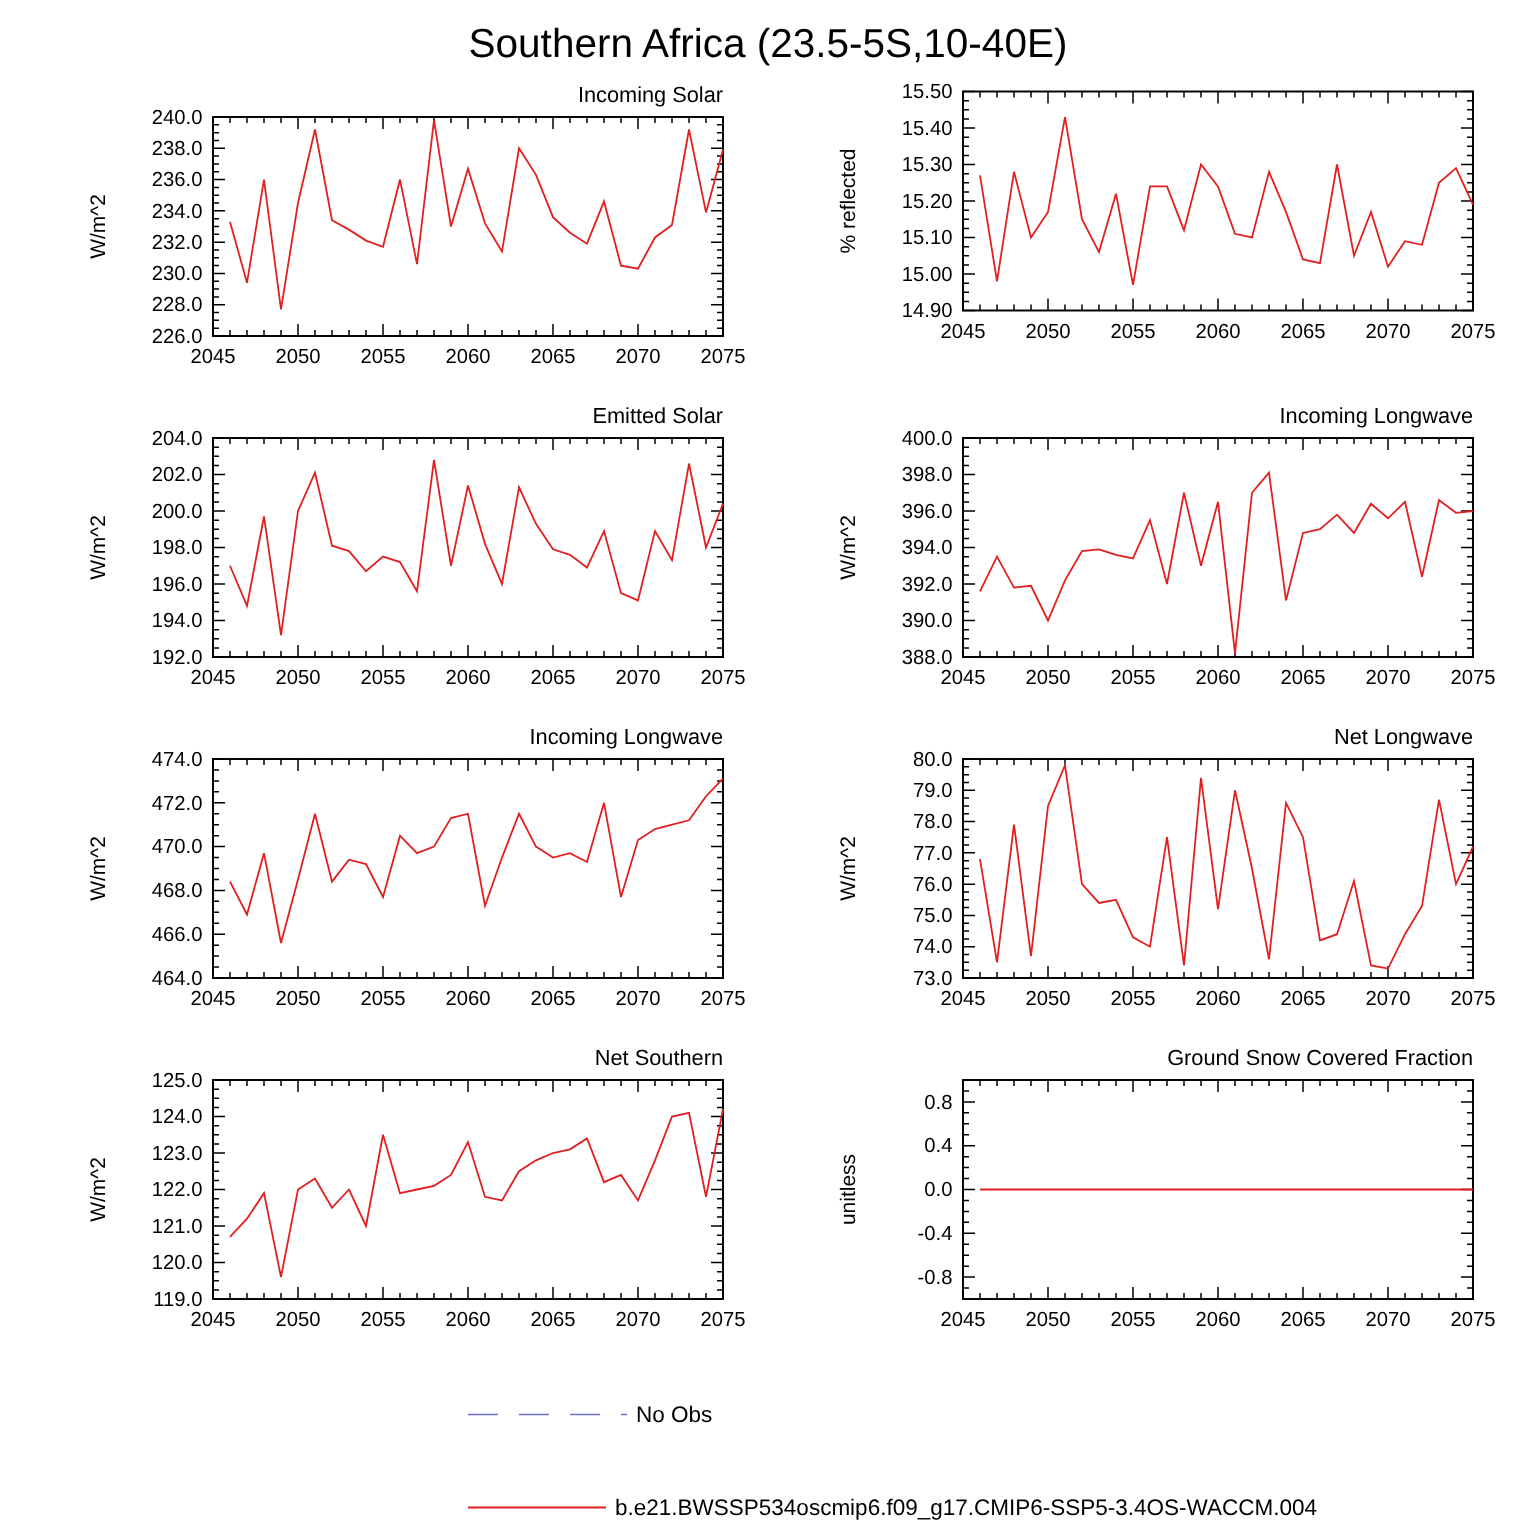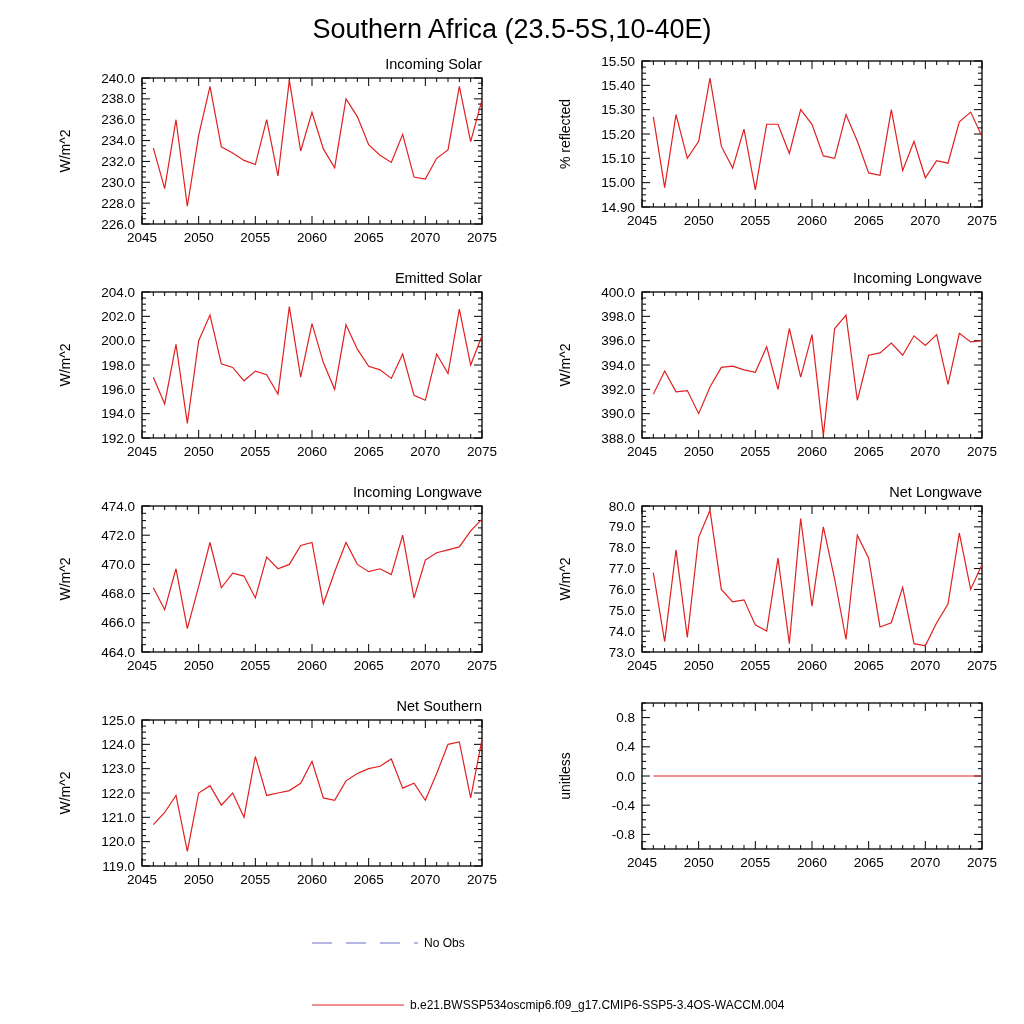--- a/index.html
+++ b/index.html
@@ -5,21 +5,21 @@
   html,body{margin:0;padding:0;background:#ffffff}
   body{font-family:"Liberation Sans","DejaVu Sans",sans-serif;color:#000}
   .page{position:relative;width:1024px;height:1024px;background:#fff;overflow:hidden}
   .main-title{position:absolute;top:14px;left:0;width:100%;text-align:center;font-size:27px}
   .grid{position:absolute;top:56px;left:27px;display:grid;grid-template-columns:470px 470px;column-gap:30px;row-gap:6px}
   .cell{width:470px;height:208px;position:relative}
   .chart-title{margin-left:115px;width:340px;text-align:right;font-size:14.5px;height:17px;line-height:17px}
   .chart-wrap{position:relative;width:470px;height:189px}
   .ylabel{position:absolute;left:38px;top:78px;transform:translate(-50%,-50%) rotate(-90deg);font-size:14px;white-space:nowrap}
   svg.plot{display:block}
-  .legend{position:absolute;left:312px;top:938px;font-size:12px}
+  .legend{position:absolute;left:312px;top:938px;font-size:15px}
   .legend-row{display:flex;align-items:center;height:10px}
   .legend-row + .legend-row{margin-top:52px}
   .legend-row span{margin-left:6px}
 </style>
 </head>
 <body>
 
 <div class="page">
   <div class="main-title">Southern Africa (23.5-5S,10-40E)</div>
 
@@ -986,20 +986,21 @@
             <line x1="115" y1="17.166666666666686" x2="119" y2="17.166666666666686" stroke="#000" stroke-width="1"></line>
             <line x1="455" y1="17.166666666666686" x2="451" y2="17.166666666666686" stroke="#000" stroke-width="1"></line>
             <line x1="115" y1="11.083333333333314" x2="119" y2="11.083333333333314" stroke="#000" stroke-width="1"></line>
             <line x1="455" y1="11.083333333333314" x2="451" y2="11.083333333333314" stroke="#000" stroke-width="1"></line>
             <polyline points="126.33333333333333,109.63333333333327 137.66666666666666,97.4666666666666 149,80.4333333333332 160.33333333333334,136.40000000000015 171.66666666666666,78 183,70.70000000000007 194.33333333333331,90.16666666666666 205.66666666666669,78 217,102.33333333333334 228.33333333333331,41.5 239.66666666666666,80.4333333333332 251,78 262.33333333333337,75.5666666666668 273.66666666666663,68.26666666666652 285,46.36666666666673 296.33333333333337,82.86666666666675 307.66666666666663,85.29999999999994 319,65.83333333333333 330.3333333333333,58.5333333333334 341.66666666666663,53.66666666666667 353,51.233333333333476 364.3333333333333,43.933333333333195 375.6666666666667,73.13333333333327 387,68.26666666666652 398.33333333333337,85.29999999999994 409.6666666666667,58.5333333333334 421,29.33333333333333 432.3333333333333,26.900000000000134 443.6666666666667,82.86666666666675 455,24.466666666666598" fill="none" stroke="#e02020" stroke-width="1.2"></polyline>
           </svg>
       </div>
     </div>
 
     <div class="cell">
+      <div class="chart-title">Ground Snow Covered Fraction</div>
       <div class="chart-wrap">
         <div class="ylabel">unitless</div>
         <svg class="plot" width="470" height="189">
             <rect x="115" y="5" width="340" height="146" fill="none" stroke="#000" stroke-width="1.3"></rect>
             <line x1="115" y1="151" x2="115" y2="143" stroke="#000" stroke-width="1"></line>
             <line x1="115" y1="5" x2="115" y2="13" stroke="#000" stroke-width="1"></line>
             <text x="115" y="169" text-anchor="middle" font-size="13.5px">2045</text>
             <line x1="126.33333333333333" y1="151" x2="126.33333333333333" y2="147" stroke="#000" stroke-width="1"></line>
             <line x1="126.33333333333333" y1="5" x2="126.33333333333333" y2="9" stroke="#000" stroke-width="1"></line>
             <line x1="137.66666666666666" y1="151" x2="137.66666666666666" y2="147" stroke="#000" stroke-width="1"></line>

